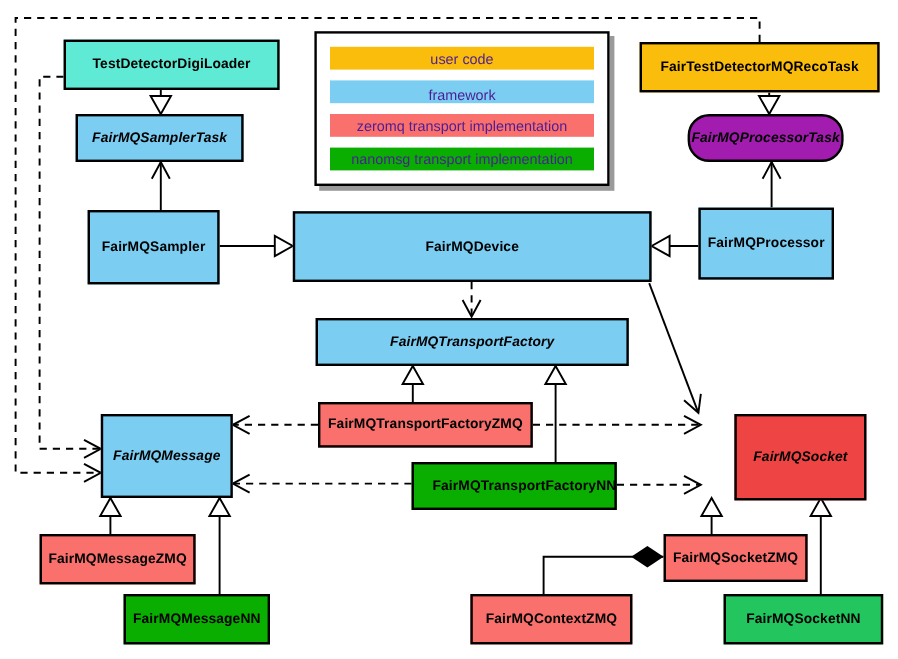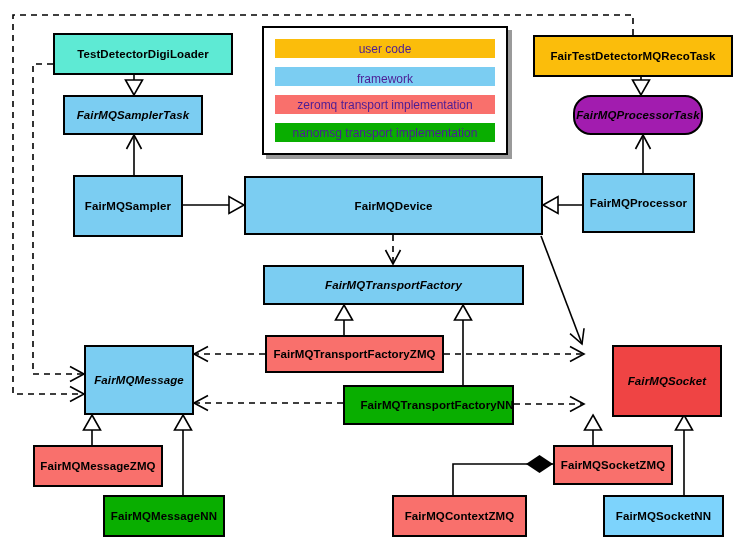--- a/index.html
+++ b/index.html
@@ -171,21 +171,21 @@
     </div>
   <div class="node" style="left: 33px; top: 445px; width: 130px; height: 42px; background: rgb(249, 112, 108);">
       <span>FairMQMessageZMQ</span>
     </div>
   <div class="node" style="left: 392px; top: 495px; width: 135px; height: 42px; background: rgb(249, 112, 108);">
       <span>FairMQContextZMQ</span>
     </div>
   <div class="node" style="left: 553px; top: 445px; width: 120px; height: 40px; background: rgb(249, 112, 108);">
       <span>FairMQSocketZMQ</span>
     </div>
-  <div class="node" style="left: 603px; top: 495px; width: 121px; height: 42px; background: #7dd3fc; justify-content: center;">
+  <div class="node" style="left: 603px; top: 495px; width: 133px; height: 42px; background: #22c55e; justify-content: center;">
       <span>FairMQSocketNN</span>
     </div>
 
   <div class="legend" id="legend-box" style="left: 262px; top: 26px; width: 246px; height: 129px;">
     <div class="legend-bar" style="background: rgb(251, 189, 11);">
         <span>user code</span>
       </div>
     <div class="legend-bar" style="background: rgb(123, 205, 242); align-items: flex-end;">
         <span>framework</span>
       </div>

